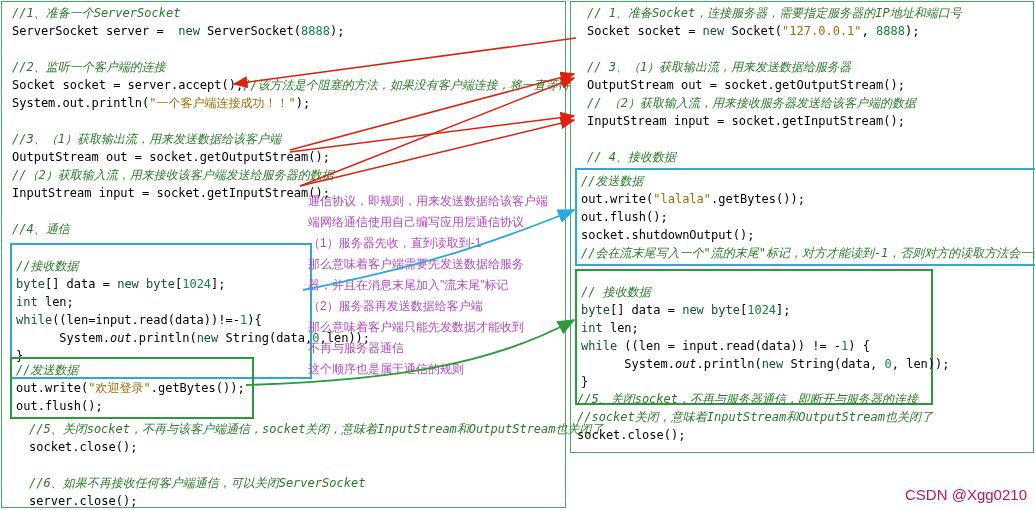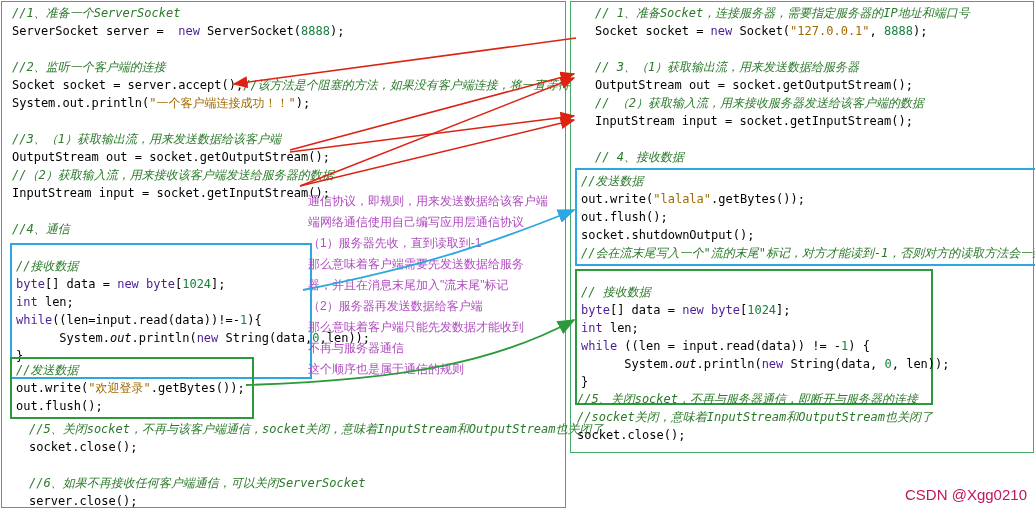--- a/index.html
+++ b/index.html
@@ -1,20 +1,20 @@
 <!DOCTYPE html>
 <html><head>
 <meta charset="utf-8">
 <style>
   html,body{margin:0;padding:0;background:#fff;font-family:Consolas,"Microsoft YaHei",monospace;font-size:12px;line-height:1.5}
   .canvas{position:relative;width:1035px;height:510px}
   .panel{position:absolute;border:1px solid #4a6}
   .line{white-space:pre}
   .c-comment{color:#2a7a2a;font-style:italic}
-  .c-kw{color:#4c1d95}
+  .c-kw{color:#14532d}
   .c-str{color:#a06a00}
   .c-em{font-style:italic}
   .c-num{color:#15803d}
   .box-blue{border:2px solid #2da7e0}
   .box-green{border:2px solid #2a9a3a}
   .annot{position:absolute;color:#b04ac0;font-family:"Microsoft YaHei",sans-serif;font-size:12px}
   .watermark{position:absolute;right:8px;bottom:4px;color:#be185d;font-family:"Microsoft YaHei",sans-serif;font-size:15px}
   svg.arrows{position:absolute;left:0;top:0;pointer-events:none}
 </style>
 </head>
@@ -55,21 +55,21 @@
   <div style="position:absolute;left:27px;top:418px">
     <div class="line c-comment">//5、关闭socket，不再与该客户端通信，socket关闭，意味着InputStream和OutputStream也关闭了</div>
     <div class="line">socket.close();</div>
     <div class="line">&nbsp;</div>
     <div class="line c-comment">//6、如果不再接收任何客户端通信，可以关闭ServerSocket</div>
     <div class="line">server.close();</div>
   </div>
 </div>
 
 <div class="panel" style="left:570px;top:1px;width:462px;height:450px">
-  <div style="position:absolute;left:24px;top:2px">
+  <div style="position:absolute;left:16px;top:2px">
     <div class="line c-comment">// 1、准备Socket，连接服务器，需要指定服务器的IP地址和端口号</div>
     <div class="line"><span>Socket socket = </span><span class="c-kw">new</span><span> Socket(</span><span class="c-str">"127.0.0.1"</span><span>, </span><span class="c-num">8888</span><span>);</span></div>
     <div class="line">&nbsp;</div>
     <div class="line c-comment">// 3、（1）获取输出流，用来发送数据给服务器</div>
     <div class="line">OutputStream out = socket.getOutputStream();</div>
     <div class="line c-comment">// （2）获取输入流，用来接收服务器发送给该客户端的数据</div>
     <div class="line">InputStream input = socket.getInputStream();</div>
     <div class="line">&nbsp;</div>
     <div class="line c-comment">// 4、接收数据</div>
   </div>

